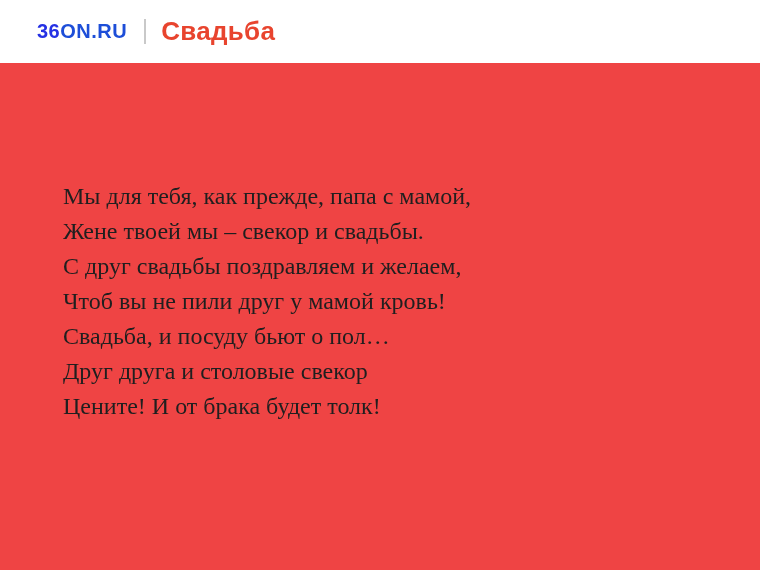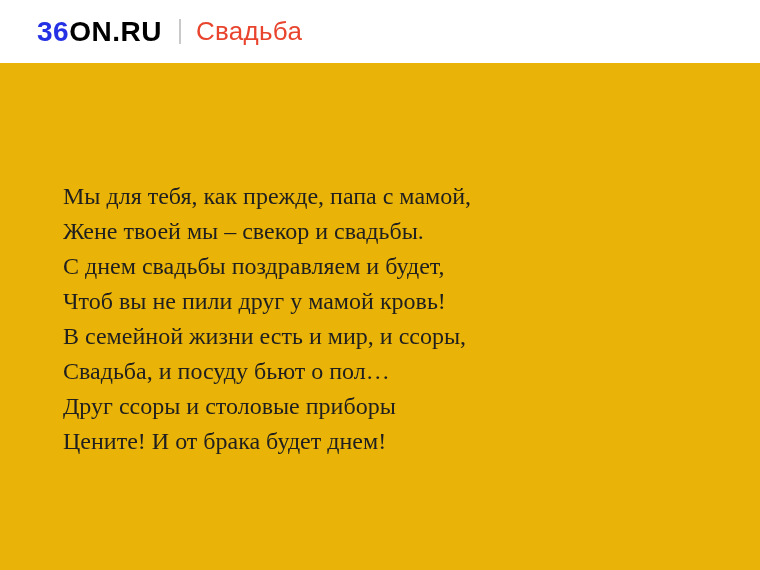--- a/index.html
+++ b/index.html
@@ -14,44 +14,44 @@
     height: 63px;
     background: #ffffff;
     display: flex;
     align-items: center;
     padding-left: 37px;
   }
   .logo {
     display: flex;
     align-items: baseline;
     font-weight: 700;
-    font-size: 28px;
+    font-size: 20px;
     letter-spacing: 0.5px;
     cursor: pointer;
     text-decoration: none;
   }
   .logo-number { color: #2531e4; }
-  .logo-suffix { color: #000000; }
+  .logo-suffix { color: #1d4ed8; }
   .header-divider {
     width: 2px;
     height: 25px;
     background: #c9c9c9;
     margin: 0 15px 0 17px;
   }
   .section-title {
     color: #e8442e;
-    font-weight: 400;
+    font-weight: 700;
     font-size: 26px;
     letter-spacing: 0.3px;
     cursor: pointer;
   }
   .main {
     width: 760px;
     height: 507px;
-    background: #eab308;
+    background: #ef4444;
     padding: 116px 40px 0 63px;
   }
   .poem-line {
     font-family: "Liberation Serif", "DejaVu Serif", serif;
     font-size: 24px;
     line-height: 35px;
     color: #1f1f1f;
     white-space: nowrap;
   }
 </style>
@@ -64,20 +64,19 @@
     <span class="logo-suffix">ON.RU</span>
   </a>
   <span class="header-divider"></span>
   <span class="section-title">Свадьба</span>
 </div>
 
 <div class="main">
   <div class="poem">
     <div class="poem-line">Мы для тебя, как прежде, папа с мамой,</div>
     <div class="poem-line">Жене твоей мы – свекор и свадьбы.</div>
-    <div class="poem-line">С днем свадьбы поздравляем и будет,</div>
+    <div class="poem-line">С друг свадьбы поздравляем и желаем,</div>
     <div class="poem-line">Чтоб вы не пили друг у мамой кровь!</div>
-    <div class="poem-line">В семейной жизни есть и мир, и ссоры,</div>
     <div class="poem-line">Свадьба, и посуду бьют о пол…</div>
-    <div class="poem-line">Друг ссоры и столовые приборы</div>
-    <div class="poem-line">Цените! И от брака будет днем!</div>
+    <div class="poem-line">Друг друга и столовые свекор</div>
+    <div class="poem-line">Цените! И от брака будет толк!</div>
   </div>
 </div>
 
 </body></html>

